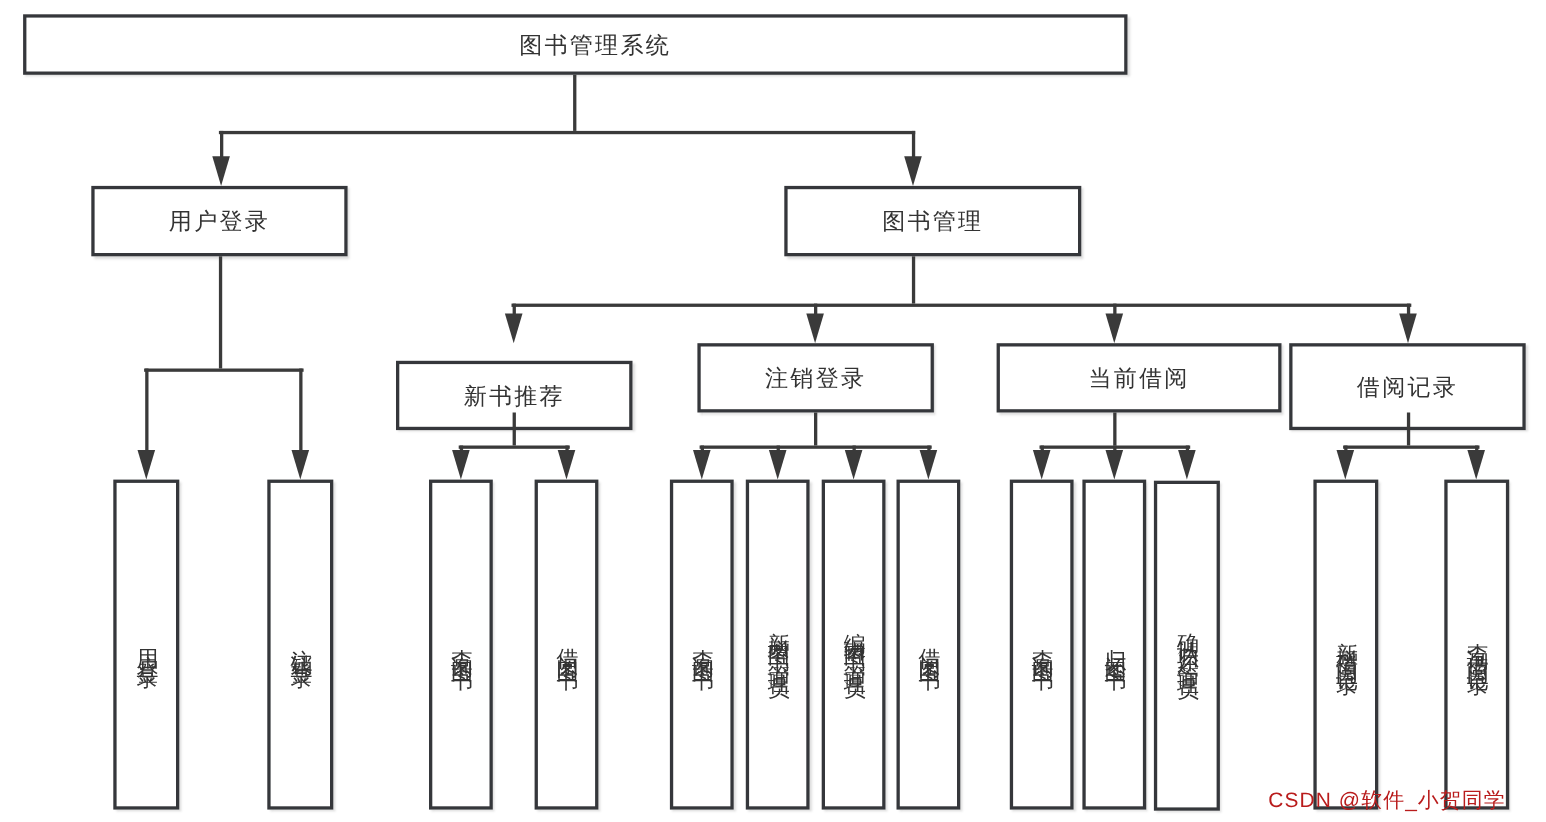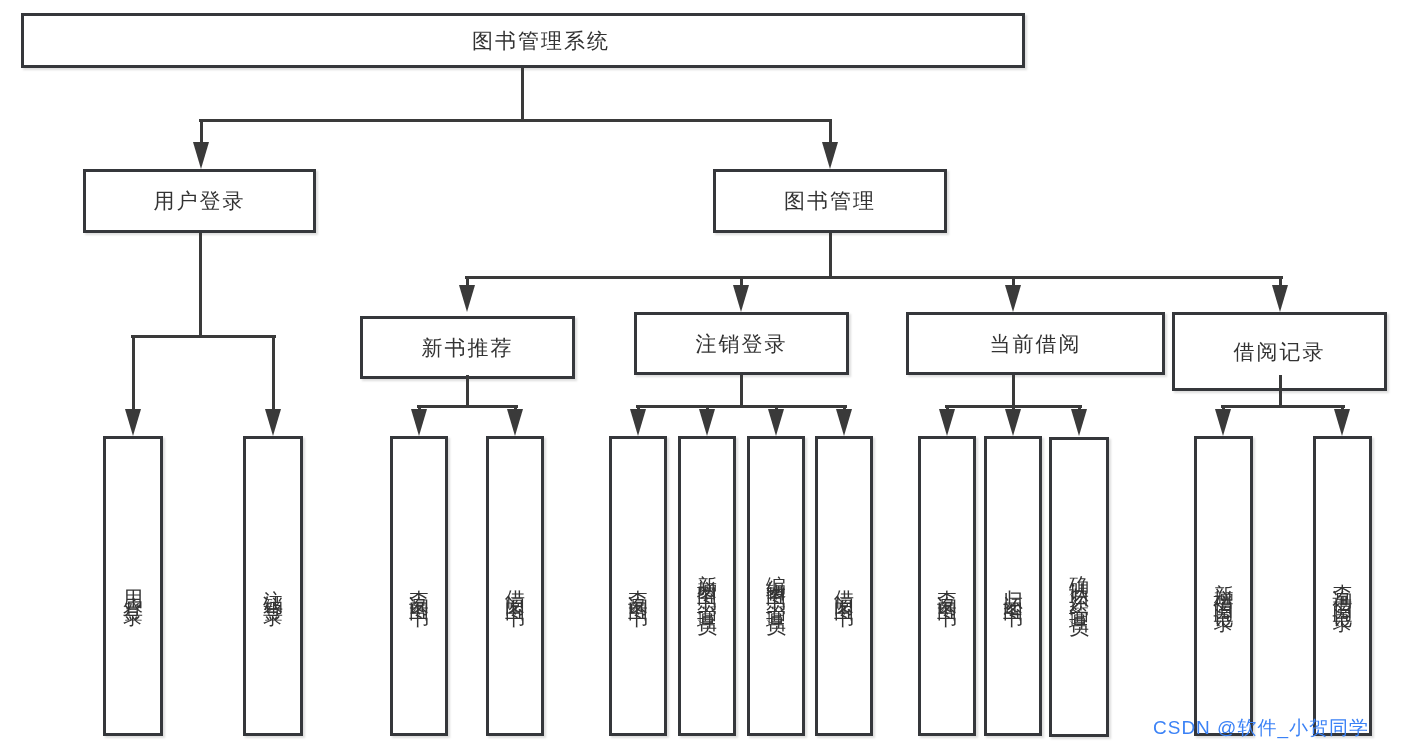--- a/index.html
+++ b/index.html
@@ -31,51 +31,51 @@
   .arrow::before{
     content:"";position:absolute;left:8.5px;top:0;bottom:22px;width:3px;background:#3a3a3a;
   }
   .arrow::after{
     content:"";position:absolute;left:2px;bottom:0;width:0;height:0;
     border-left:8px solid transparent;border-right:8px solid transparent;
     border-top:27px solid #3a3a3a;
   }
   .watermark{
     position:absolute;left:1153px;top:715px;font-size:19px;letter-spacing:1px;
-    color:#3b82f6;white-space:nowrap;z-index:5;
+    color:#b91c1c;white-space:nowrap;z-index:5;
   }
 </style>
 </head>
 <body>
 
 <div id="canvas">
 
   <div class="hbox" style="left:21px;top:13px;width:1004px;height:55px;padding-left:36px;">图书管理系统</div>
 
   <div class="vline" style="left:521px;top:68px;height:51px;"></div>
   <div class="hline" style="left:199px;top:119px;width:633px;"></div>
   <div class="arrow" style="left:191px;top:119px;height:50px;"></div>
   <div class="arrow" style="left:820px;top:119px;height:50px;"></div>
 
   <div class="hbox" style="left:83px;top:169px;width:233px;height:64px;">用户登录</div>
-  <div class="hbox" style="left:713px;top:169px;width:234px;height:64px;">图书管理</div>
+  <div class="hbox" style="left:713px;top:169px;width:270px;height:64px;">图书管理</div>
 
   <div class="vline" style="left:199px;top:233px;height:102px;"></div>
   <div class="hline" style="left:131px;top:335px;width:145px;"></div>
   <div class="arrow" style="left:123px;top:335px;height:101px;"></div>
   <div class="arrow" style="left:263px;top:335px;height:101px;"></div>
 
   <div class="vline" style="left:829px;top:233px;height:43px;"></div>
   <div class="hline" style="left:465px;top:276px;width:818px;"></div>
   <div class="arrow" style="left:457px;top:276px;height:36px;"></div>
   <div class="arrow" style="left:731px;top:276px;height:36px;"></div>
   <div class="arrow" style="left:1003px;top:276px;height:36px;"></div>
   <div class="arrow" style="left:1270px;top:276px;height:36px;"></div>
 
-  <div class="hbox" style="left:360px;top:316px;width:215px;height:63px;">新书推荐</div>
+  <div class="hbox" style="left:360px;top:328px;width:215px;height:63px;">新书推荐</div>
   <div class="hbox" style="left:634px;top:312px;width:215px;height:63px;">注销登录</div>
   <div class="hbox" style="left:906px;top:312px;width:259px;height:63px;">当前借阅</div>
   <div class="hbox" style="left:1172px;top:312px;width:215px;height:79px;">借阅记录</div>
 
   <div class="vline" style="left:466px;top:375px;height:30px;"></div>
   <div class="hline" style="left:417px;top:405px;width:101px;"></div>
   <div class="arrow" style="left:409px;top:405px;height:31px;"></div>
   <div class="arrow" style="left:505px;top:405px;height:31px;"></div>
 
   <div class="vline" style="left:740px;top:375px;height:30px;"></div>

